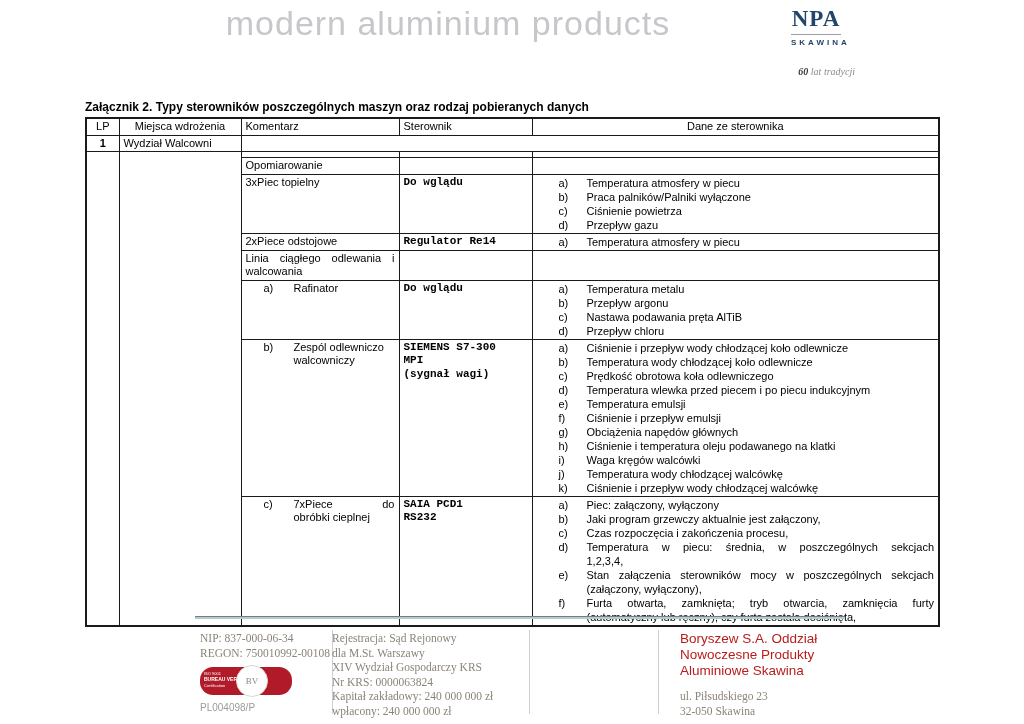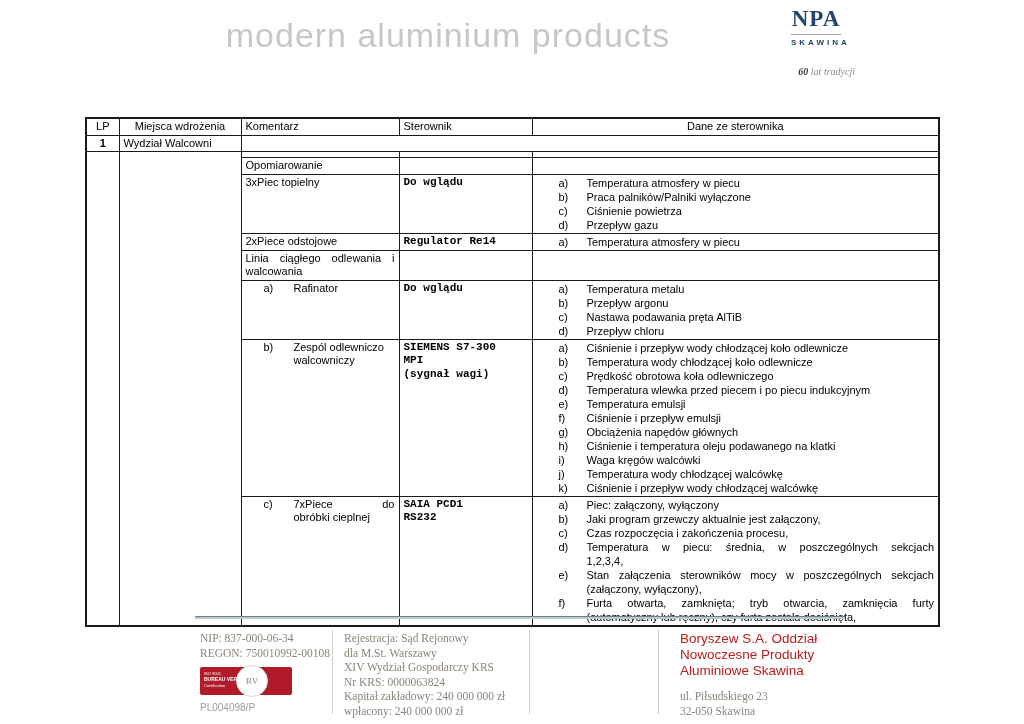--- a/index.html
+++ b/index.html
@@ -3,21 +3,21 @@
 <meta charset="utf-8">
 <style>
   html,body { margin:0; padding:0; background:#ffffff; }
   #page {
     position:relative; width:1024px; height:724px; background:#ffffff;
     font-family:"Liberation Sans", sans-serif; color:#111; overflow:hidden;
   }
 
   
   .tagline {
-    position:absolute; left:218px; top:12px; width:460px; height:46px;
+    position:absolute; left:218px; top:0px; width:460px; height:46px;
     font-size:34px; letter-spacing:1px; color:#c7c7cb;
     display:flex; align-items:center; justify-content:center; white-space:nowrap;
   }
   .npa-logo { position:absolute; left:791px; top:6px; width:50px; text-align:center; }
   .npa-name { font-family:"Liberation Serif", serif; font-weight:bold; font-size:23px;
     color:#24456b; letter-spacing:1px; line-height:26px; }
   .npa-rule { border:0; border-top:1px solid #9aa0a6; margin:2px 0 3px 0; }
   .npa-city { font-size:8px; font-weight:bold; letter-spacing:3px; color:#24456b; }
   .npa-trad { position:absolute; left:780px; top:66px; width:75px; text-align:right;
     font-family:"Liberation Serif", serif; font-style:italic; font-size:10px; color:#8b8b8b; }
@@ -52,27 +52,27 @@
   .bl { display:block; }
   .jl { display:block; text-align:justify; text-align-last:justify; }
 
   
   .foot-rule { position:absolute; left:195px; top:616px; width:650px; height:3px;
     background:linear-gradient(to bottom,#6d8084 45%,#b9cacd 45%); }
   .fcol { position:absolute; font-family:"Liberation Serif", serif; font-size:11.5px;
     color:#8b8478; line-height:14.6px; }
   .fdiv { position:absolute; top:630px; height:84px; width:1px; background:#cfcfcf; }
   .fcol1 { left:200px; top:631px; width:130px; }
-  .fcol2 { left:344px; top:631px; width:175px; }
+  .fcol2 { left:332px; top:631px; width:175px; }
   .fcol3 { left:545px; top:631px; width:112px; }
   .fcol4 { left:680px; top:631px; width:165px; }
   .f-gap { margin-top:14px; }
   .brand { font-family:"Liberation Sans", sans-serif; font-size:13.5px; color:#b91c1c; line-height:16px; }
   .brand-addr { margin-top:10px; }
-  .bv-logo { position:relative; margin-top:7px; width:92px; height:28px; background:#b11a29; border-radius:2px; }
+  .bv-logo { position:relative; margin-top:7px; width:92px; height:28px; background:#b11a29; border-radius:13px; }
   .bv-text { position:absolute; left:4px; top:4px; color:#fff; font-family:"Liberation Sans", sans-serif; }
   .bv-l1 { font-size:4px; line-height:5px; }
   .bv-l2 { font-size:5px; font-weight:bold; line-height:7px; }
   .bv-l3 { font-size:4px; line-height:5px; }
   .bv-emblem { position:absolute; right:24px; top:-2px; width:30px; height:30px; border-radius:50%;
     background:#fff; border:1px solid #d8d8d8; display:flex; align-items:center; justify-content:center;
     font-size:9px; color:#8a8a8a; font-family:"Liberation Serif", serif; }
   .bv-code { margin-top:6px; font-family:"Liberation Sans", sans-serif; font-size:10px; color:#9b9b9b; }
 </style>
 </head>
@@ -81,20 +81,21 @@
 <div id="page">
 
   <div class="tagline">modern aluminium products</div>
   <div class="npa-logo">
     <div class="npa-name">NPA</div>
     <hr class="npa-rule">
     <div class="npa-city">SKAWINA</div>
   </div>
   <div class="npa-trad"><b>60</b><span> lat tradycji</span></div>
 
+  <div class="doc-title">Załącznik 2. Typy sterowników poszczególnych maszyn oraz rodzaj pobieranych danych</div>
 
   <table class="doc">
     <colgroup>
       <col style="width:33px">
         <col style="width:122px">
         <col style="width:158px">
         <col style="width:133px">
         <col style="width:407px">
     </colgroup>
     <tbody>

